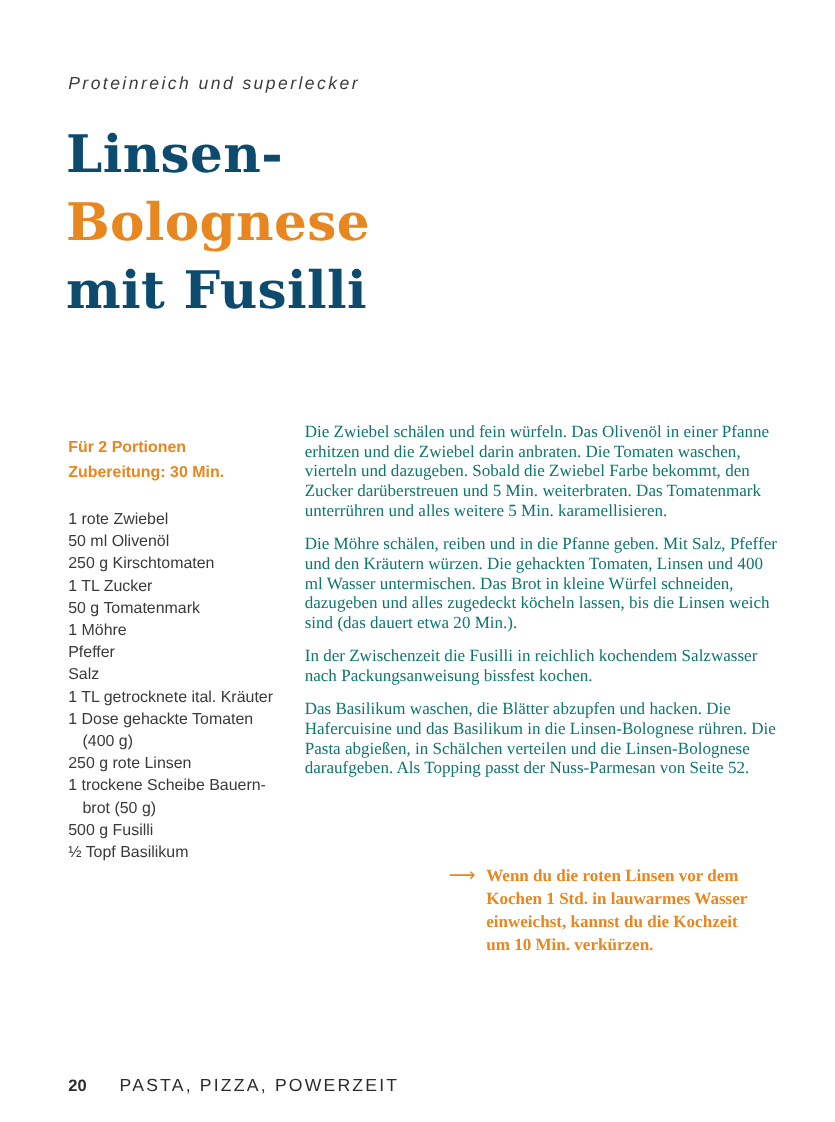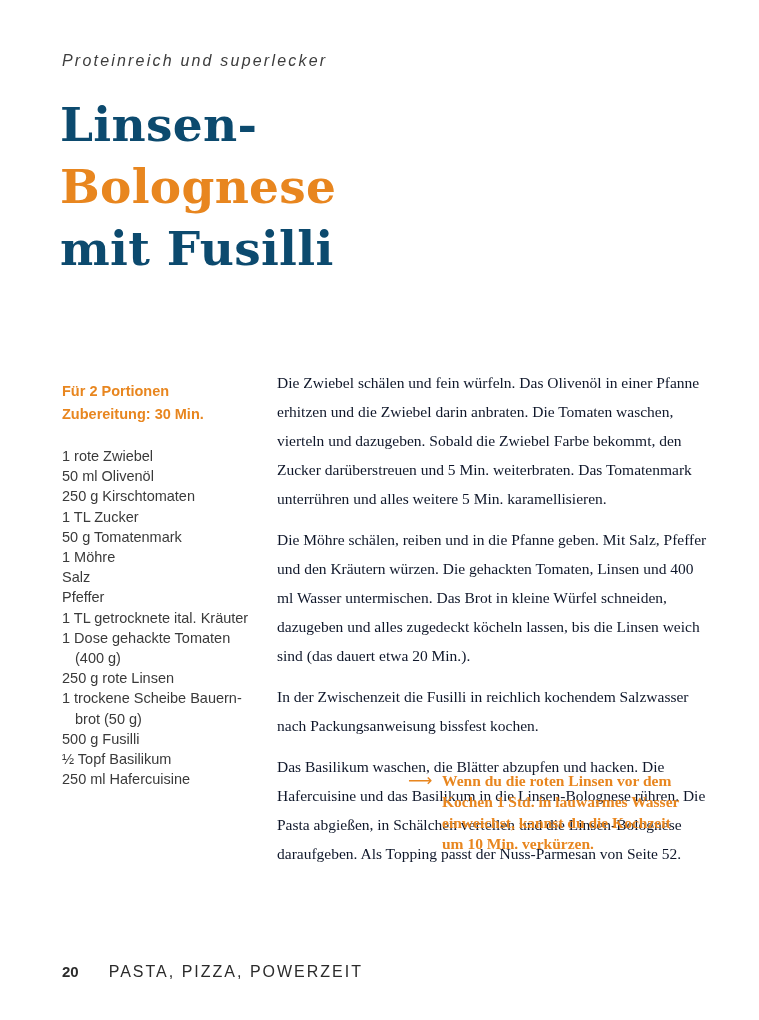--- a/index.html
+++ b/index.html
@@ -4,21 +4,21 @@
 <style>
   html, body { margin: 0; padding: 0; }
   body {
     width: 759px; height: 1020px;
     background: #ffffff;
     position: relative;
     font-family: "Liberation Sans", sans-serif;
     color: #2b2b2b;
     overflow: hidden;
   }
-  .page { position: absolute; inset: 0; }
+  .page { position: absolute; inset: 0; margin-top: 16px; }
 
   .kicker {
     position: absolute; left: 62px; top: 52px;
     font-style: italic;
     font-size: 16px;
     letter-spacing: 2.2px;
     color: #3d3d3d;
   }
 
   .title {
@@ -49,22 +49,22 @@
   .ingredient {
     white-space: pre-line;
     padding-left: 13px;
     text-indent: -13px;
   }
 
   .method {
     position: absolute; left: 277px; top: 368px; width: 432px;
     font-family: "Liberation Serif", serif;
     font-size: 15.5px;
-    line-height: 29px;
-    color: #0f172a;
+    line-height: 18px;
+    color: #0f766e;
   }
   .method p { margin: 0 0 12px 0; }
 
   .tip {
     position: absolute; left: 408px; top: 770px; width: 275px;
     display: flex; align-items: flex-start;
     font-family: "Liberation Serif", serif;
     font-weight: 700;
     font-size: 15.5px;
     line-height: 21px;
@@ -108,31 +108,30 @@
     <div>Zubereitung: 30 Min.</div>
   </div>
 
   <div class="ingredients">
     <div class="ingredient">1 rote Zwiebel</div>
     <div class="ingredient">50 ml Olivenöl</div>
     <div class="ingredient">250 g Kirschtomaten</div>
     <div class="ingredient">1 TL Zucker</div>
     <div class="ingredient">50 g Tomatenmark</div>
     <div class="ingredient">1 Möhre</div>
+    <div class="ingredient">Pfeffer</div>
     <div class="ingredient">Salz</div>
-    <div class="ingredient">Pfeffer</div>
     <div class="ingredient">1 TL getrocknete ital. Kräuter</div>
     <div class="ingredient">1 Dose gehackte Tomaten
 (400 g)</div>
     <div class="ingredient">250 g rote Linsen</div>
     <div class="ingredient">1 trockene Scheibe Bauern-
 brot (50 g)</div>
     <div class="ingredient">500 g Fusilli</div>
     <div class="ingredient">½ Topf Basilikum</div>
-    <div class="ingredient">250 ml Hafercuisine</div>
   </div>
 
   <div class="method">
     <p>Die Zwiebel schälen und fein würfeln. Das Olivenöl in einer Pfanne erhitzen und die Zwiebel darin anbraten. Die Tomaten waschen, vierteln und dazugeben. Sobald die Zwiebel Farbe bekommt, den Zucker darüberstreuen und 5 Min. weiterbraten. Das Tomatenmark unterrühren und alles weitere 5 Min. karamellisieren.</p>
     <p>Die Möhre schälen, reiben und in die Pfanne geben. Mit Salz, Pfeffer und den Kräutern würzen. Die gehackten Tomaten, Linsen und 400 ml Wasser untermischen. Das Brot in kleine Würfel schneiden, dazugeben und alles zugedeckt köcheln lassen, bis die Linsen weich sind (das dauert etwa 20 Min.).</p>
     <p>In der Zwischenzeit die Fusilli in reichlich kochendem Salzwasser nach Packungsanweisung bissfest kochen.</p>
     <p>Das Basilikum waschen, die Blätter abzupfen und hacken. Die Hafercuisine und das Basilikum in die Linsen-Bolognese rühren. Die Pasta abgießen, in Schälchen verteilen und die Linsen-Bolognese daraufgeben. Als Topping passt der Nuss-Parmesan von Seite 52.</p>
   </div>
 
   <div class="tip">

